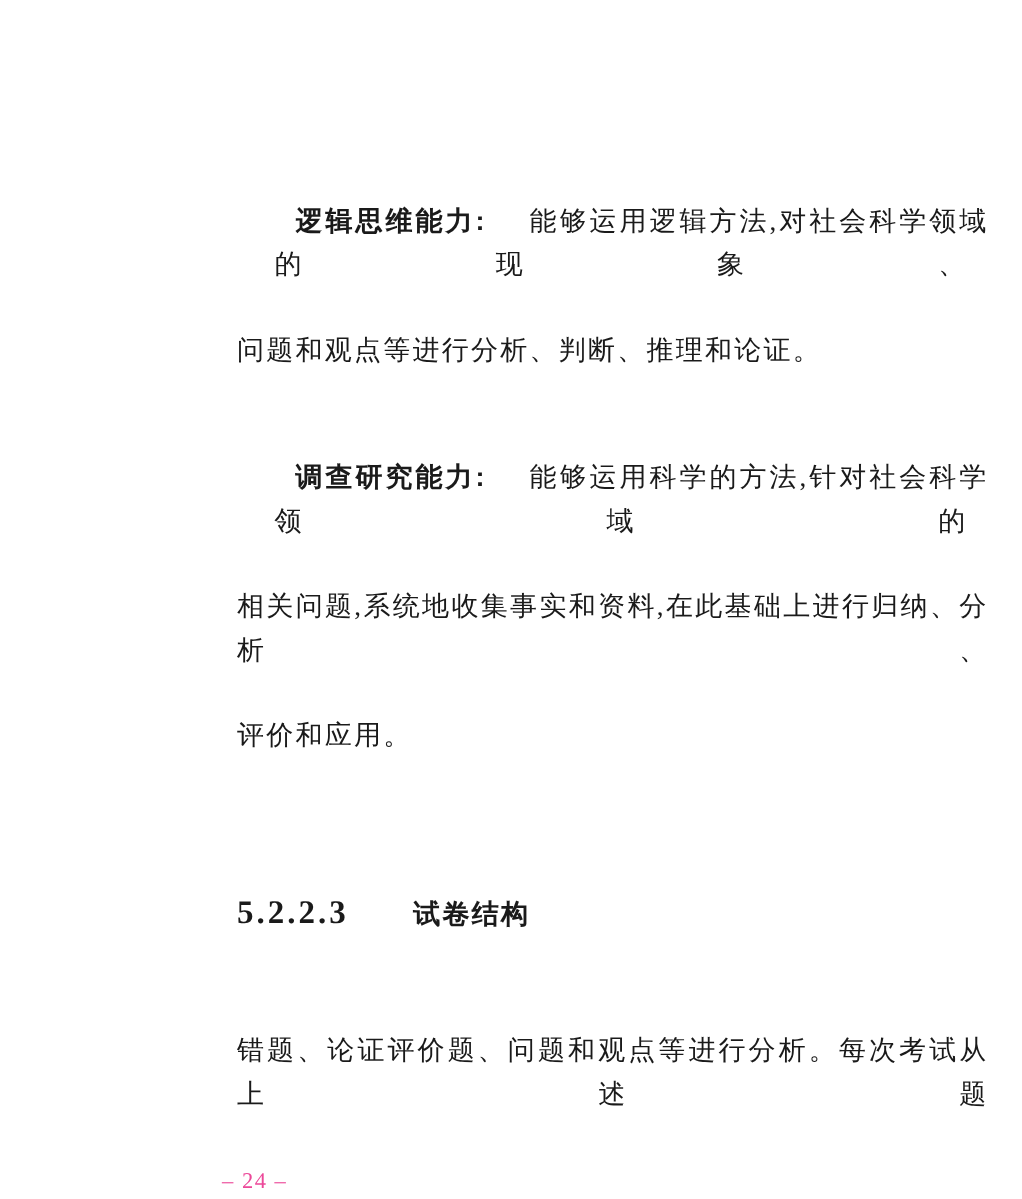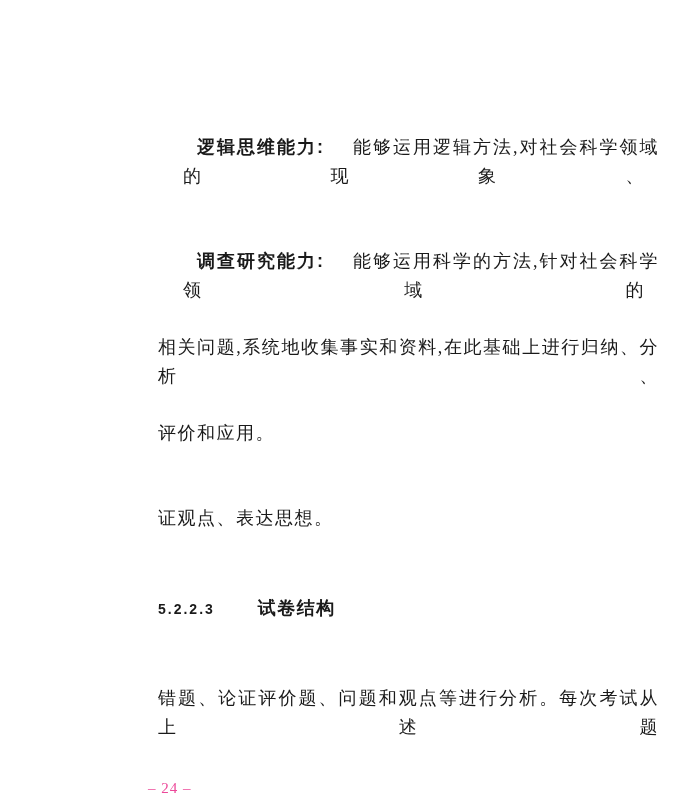--- a/index.html
+++ b/index.html
@@ -38,23 +38,23 @@
     font-family: "Liberation Sans", "DejaVu Sans", sans-serif;
   }
   .heading {
     margin-top: 20px;
     margin-bottom: 20px;
     line-height: 26px;
     font-weight: bold;
     white-space: nowrap;
   }
   .h-num {
-    font-size: 14px;
+    font-size: 22px;
     letter-spacing: 2px;
-    font-family: Liberation Sans, sans-serif;
+    font-family: Liberation Serif, serif;
     margin-right: 15px;
   }
   .h-title {
     font-size: 18px;
     letter-spacing: 1.5px;
     font-family: Liberation Serif, serif;
   }
   .footer {
     position: absolute;
     left: 106px; top: 738px;
@@ -64,30 +64,30 @@
   }
 </style>
 </head>
 <body>
 
 <div class="page">
   <div class="content">
 
     <div>
       <div class="line indent full"><span class="term">逻辑思维能力:</span><span>能够运用逻辑方法,对社会科学领域的现象、</span></div>
+      <div class="line">问题和观点等进行分析、判断、推理和论证。</div>
     </div>
 
     <div>
       <div class="line indent full"><span class="term">调查研究能力:</span><span>能够运用科学的方法,针对社会科学领域的</span></div>
       <div class="line full">相关问题,系统地收集事实和资料,在此基础上进行归纳、分析、</div>
       <div class="line">评价和应用。</div>
     </div>
 
     <div>
-      <div class="line">证观点、表达思想。</div>
     </div>
 
     <div class="heading"><span class="h-num">5.2.2.3</span><span class="h-title">试卷结构</span></div>
 
     <div>
       <div class="line full">错题、论证评价题、问题和观点等进行分析。每次考试从上述题</div>
     </div>
 
   </div>
 

